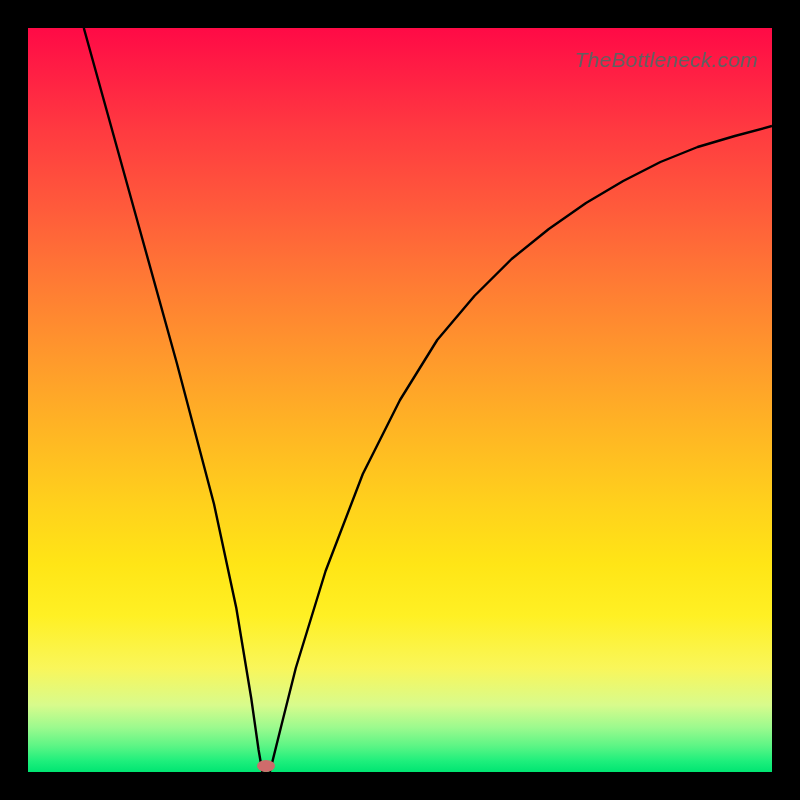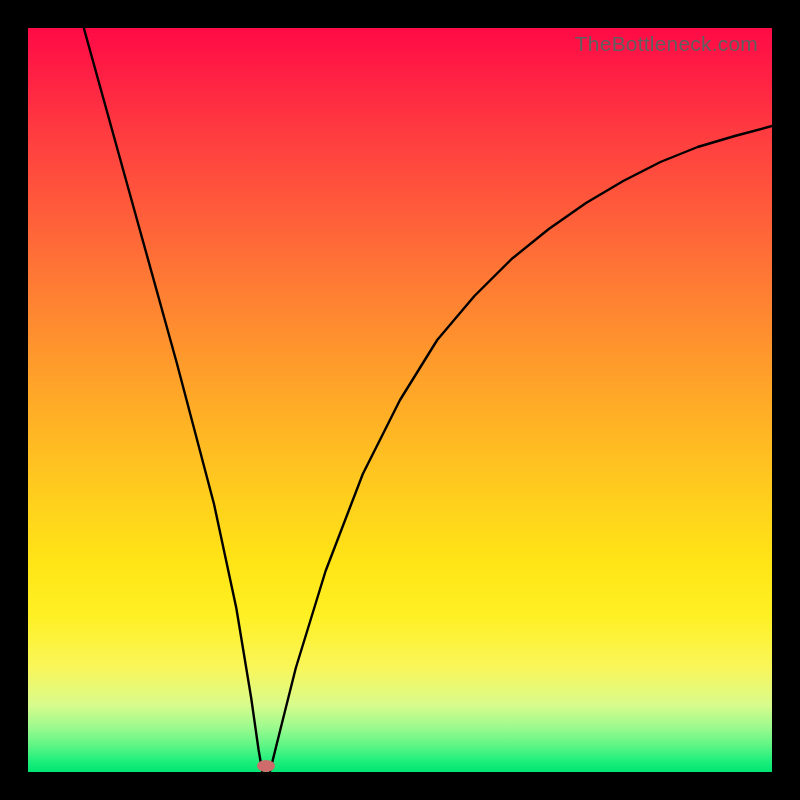--- a/index.html
+++ b/index.html
@@ -37,27 +37,28 @@
       #f9f65a 86%,
       #d8fb8c 91%,
       #9cfa8e 94%,
       #5cf585 96.5%,
       #1fef7c 98.5%,
       #00e572 100%
     );
   }
   .watermark {
     position: absolute;
-    top: 4px;
+    top: 20px;
     right: 14px;
     color: #606060;
     font-size: 21px;
     letter-spacing: 0.2px;
     font-weight: 500;
     pointer-events: none;
+    font-style: italic;
   }
   svg.curve {
     position: absolute;
     left: 0;
     top: 0;
     width: 744px;
     height: 744px;
     display: block;
   }
   svg.curve path {

